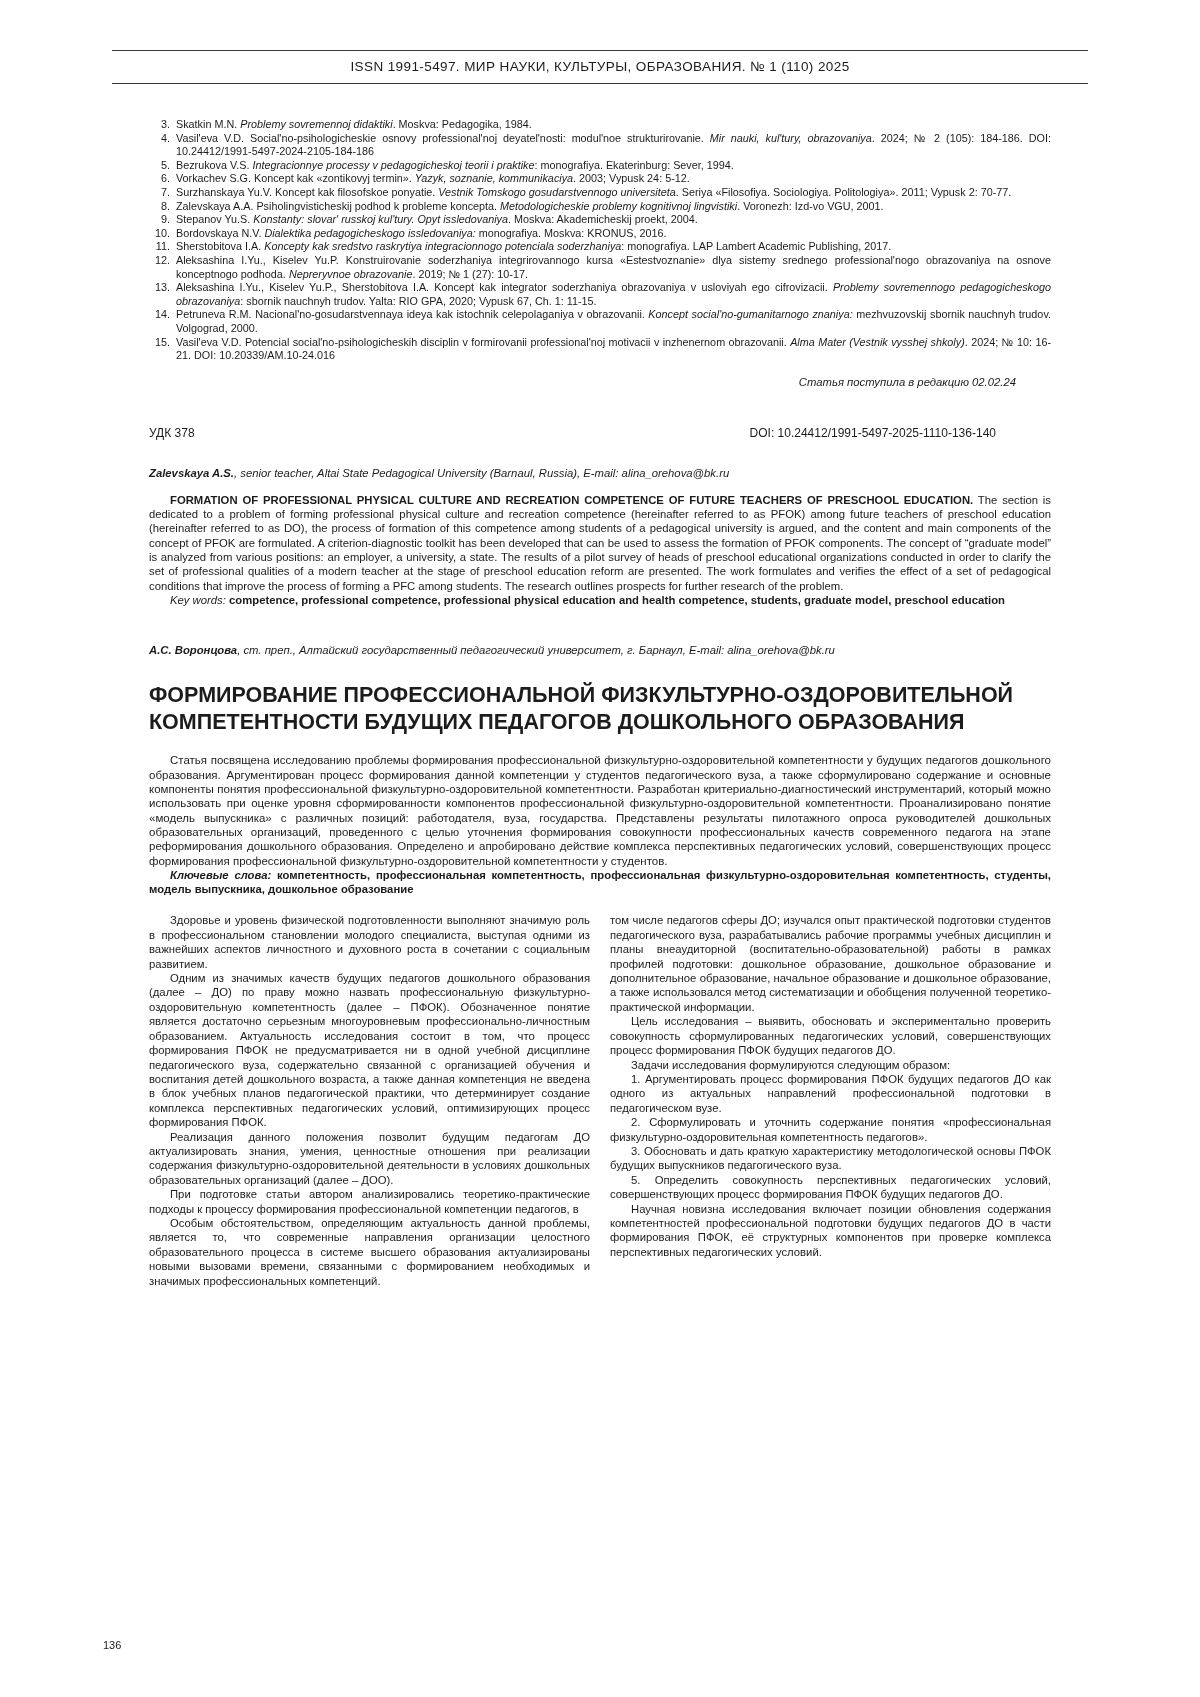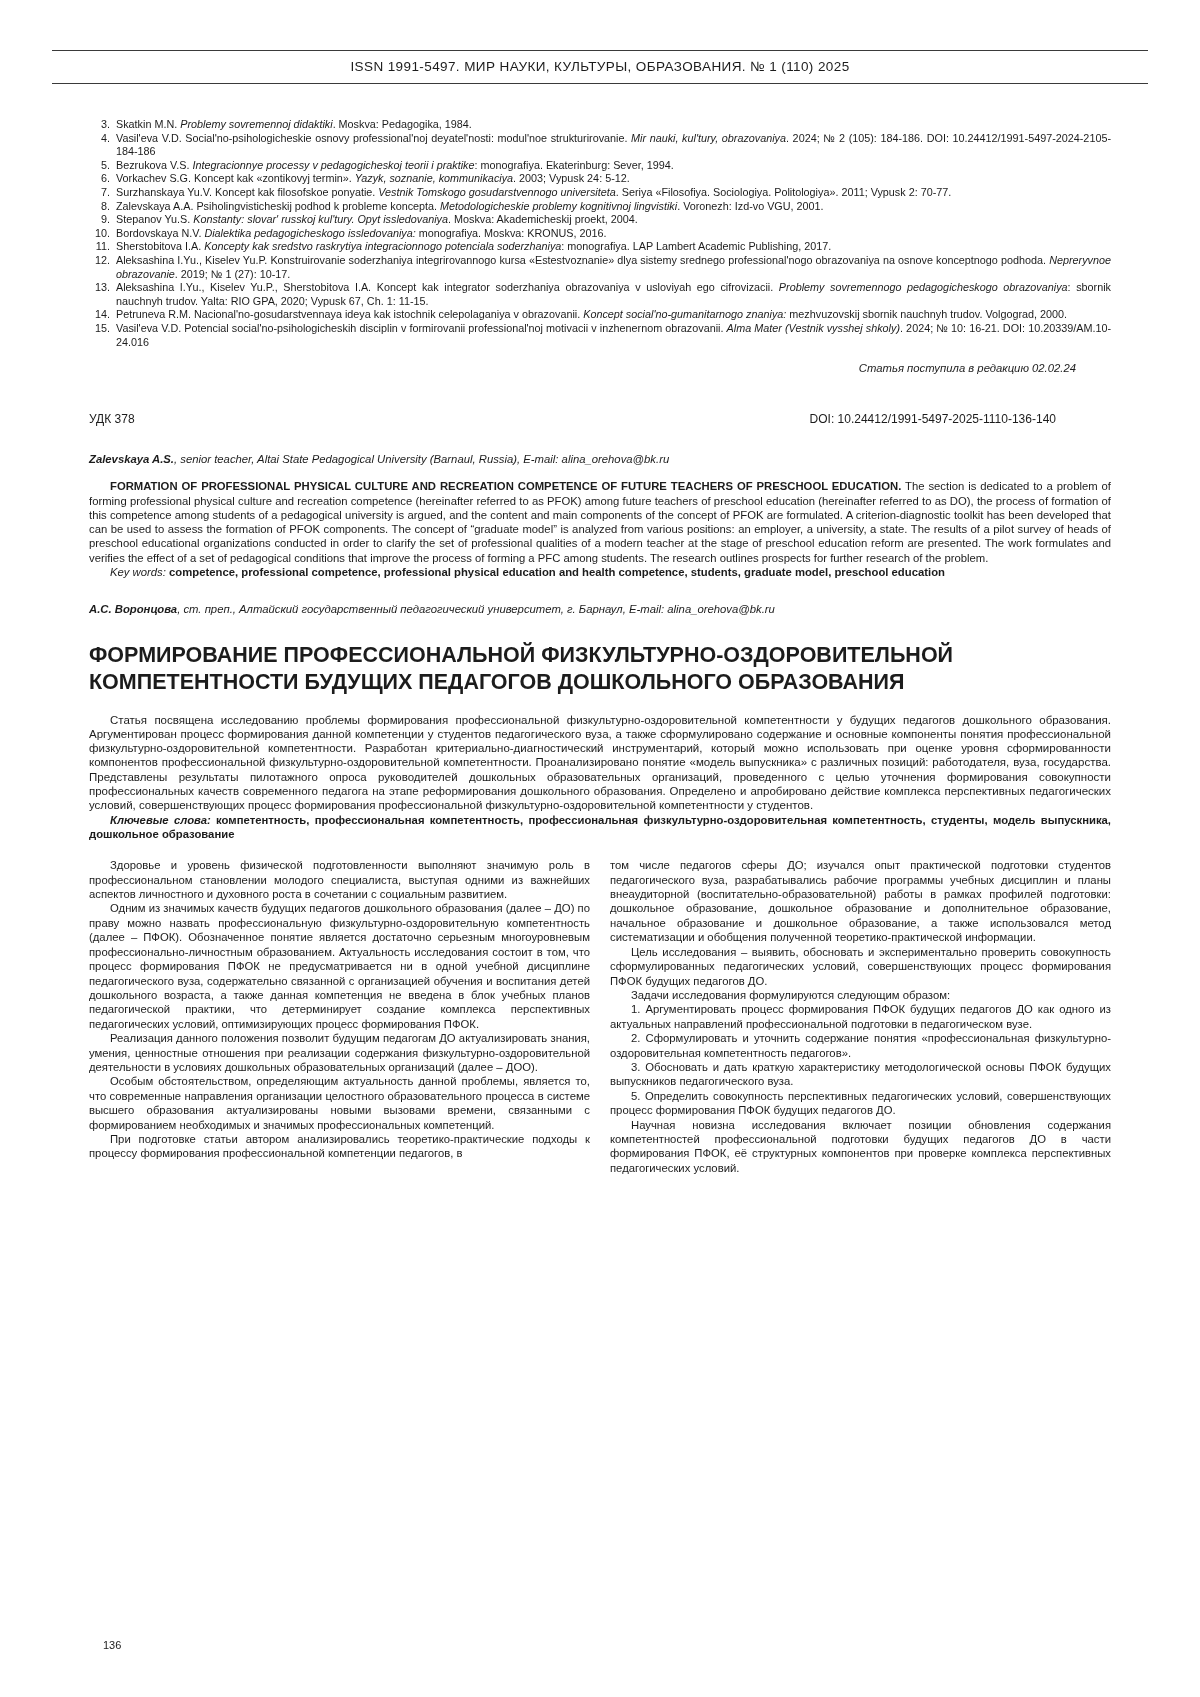--- a/index.html
+++ b/index.html
@@ -1,21 +1,21 @@
 <!DOCTYPE html>
 <html lang="ru"><head>
 <meta charset="utf-8">
 <style>
   * { margin:0; padding:0; box-sizing:border-box; }
   html, body { background:#ffffff; }
   .page {
     width:1200px; height:1697px; position:relative;
     background:#ffffff; color:#1c1c1c;
     font-family:"Liberation Sans", sans-serif;
-    padding:50px 52px 0;
+    padding:50px 112px 0;
     overflow:hidden;
   }
   .it { font-style:italic; }
 
   .journal-header {
     border-top:1.5px solid #3a3a3a;
     border-bottom:1.5px solid #3a3a3a;
     text-align:center;
     padding:8px 0 9px;
     font-size:13.5px;
@@ -63,21 +63,21 @@
 
   .keywords {
     margin:0 37px;
     font-size:11.3px; line-height:14.3px;
     text-align:justify; text-indent:21px;
   }
   .keywords .kw-label-en { font-style:italic; }
   .keywords .kw-text { font-weight:bold; }
   .keywords .kw-label-ru { font-style:italic; font-weight:bold; }
 
-  .author-line.ru { margin-top:23px; }
+  .author-line.ru { margin-top:36px; }
 
   .main-title {
     margin:25px 37px 0;
     font-size:21.5px; line-height:27px;
     font-weight:bold;
   }
 
   .abstract.ru { margin-top:17px; font-size:11.5px; }
 
   .columns {
@@ -142,22 +142,22 @@
 
   <p class="abstract ru">Статья посвящена исследованию проблемы формирования профессиональной физкультурно-оздоровительной компетентности у будущих педагогов дошкольного образования. Аргументирован процесс формирования данной компетенции у студентов педагогического вуза, а также сформулировано содержание и основные компоненты понятия профессиональной физкультурно-оздоровительной компетентности. Разработан критериально-диагностический инструментарий, который можно использовать при оценке уровня сформированности компонентов профессиональной физкультурно-оздоровительной компетентности. Проанализировано понятие «модель выпускника» с различных позиций: работодателя, вуза, государства. Представлены результаты пилотажного опроса руководителей дошкольных образовательных организаций, проведенного с целью уточнения формирования совокупности профессиональных качеств современного педагога на этапе реформирования дошкольного образования. Определено и апробировано действие комплекса перспективных педагогических условий, совершенствующих процесс формирования профессиональной физкультурно-оздоровительной компетентности у студентов.</p>
 
   <p class="keywords"><span class="kw-label-ru">Ключевые слова: </span><span class="kw-text">компетентность, профессиональная компетентность, профессиональная физкультурно-оздоровительная компетентность, студенты, модель выпускника, дошкольное образование</span></p>
 
   <div class="columns">
     <div class="col">
       <p>Здоровье и уровень физической подготовленности выполняют значимую роль в профессиональном становлении молодого специалиста, выступая одними из важнейших аспектов личностного и духовного роста в сочетании с социальным развитием.</p>
       <p>Одним из значимых качеств будущих педагогов дошкольного образования (далее – ДО) по праву можно назвать профессиональную физкультурно-оздоровительную компетентность (далее – ПФОК). Обозначенное понятие является достаточно серьезным многоуровневым профессионально-личностным образованием. Актуальность исследования состоит в том, что процесс формирования ПФОК не предусматривается ни в одной учебной дисциплине педагогического вуза, содержательно связанной с организацией обучения и воспитания детей дошкольного возраста, а также данная компетенция не введена в блок учебных планов педагогической практики, что детерминирует создание комплекса перспективных педагогических условий, оптимизирующих процесс формирования ПФОК.</p>
       <p>Реализация данного положения позволит будущим педагогам ДО актуализировать знания, умения, ценностные отношения при реализации содержания физкультурно-оздоровительной деятельности в условиях дошкольных образовательных организаций (далее – ДОО).</p>
+      <p>При подготовке статьи автором анализировались теоретико-практические подходы к процессу формирования профессиональной компетенции педагогов, в</p>
       <p>Особым обстоятельством, определяющим актуальность данной проблемы, является то, что современные направления организации целостного образовательного процесса в системе высшего образования актуализированы новыми вызовами времени, связанными с формированием необходимых и значимых профессиональных компетенций.</p>
-      <p>При подготовке статьи автором анализировались теоретико-практические подходы к процессу формирования профессиональной компетенции педагогов, в</p>
     </div>
     <div class="col">
       <p class="no-indent">том числе педагогов сферы ДО; изучался опыт практической подготовки студентов педагогического вуза, разрабатывались рабочие программы учебных дисциплин и планы внеаудиторной (воспитательно-образовательной) работы в рамках профилей подготовки: дошкольное образование, дошкольное образование и дополнительное образование, начальное образование и дошкольное образование, а также использовался метод систематизации и обобщения полученной теоретико-практической информации.</p>
       <p>Цель исследования – выявить, обосновать и экспериментально проверить совокупность сформулированных педагогических условий, совершенствующих процесс формирования ПФОК будущих педагогов ДО.</p>
       <p>Задачи исследования формулируются следующим образом:</p>
       <p>1. Аргументировать процесс формирования ПФОК будущих педагогов ДО как одного из актуальных направлений профессиональной подготовки в педагогическом вузе.</p>
       <p>2. Сформулировать и уточнить содержание понятия «профессиональная физкультурно-оздоровительная компетентность педагогов».</p>
       <p>3. Обосновать и дать краткую характеристику методологической основы ПФОК будущих выпускников педагогического вуза.</p>
       <p>5. Определить совокупность перспективных педагогических условий, совершенствующих процесс формирования ПФОК будущих педагогов ДО.</p>
       <p>Научная новизна исследования включает позиции обновления содержания компетентностей профессиональной подготовки будущих педагогов ДО в части формирования ПФОК, её структурных компонентов при проверке комплекса перспективных педагогических условий.</p>

